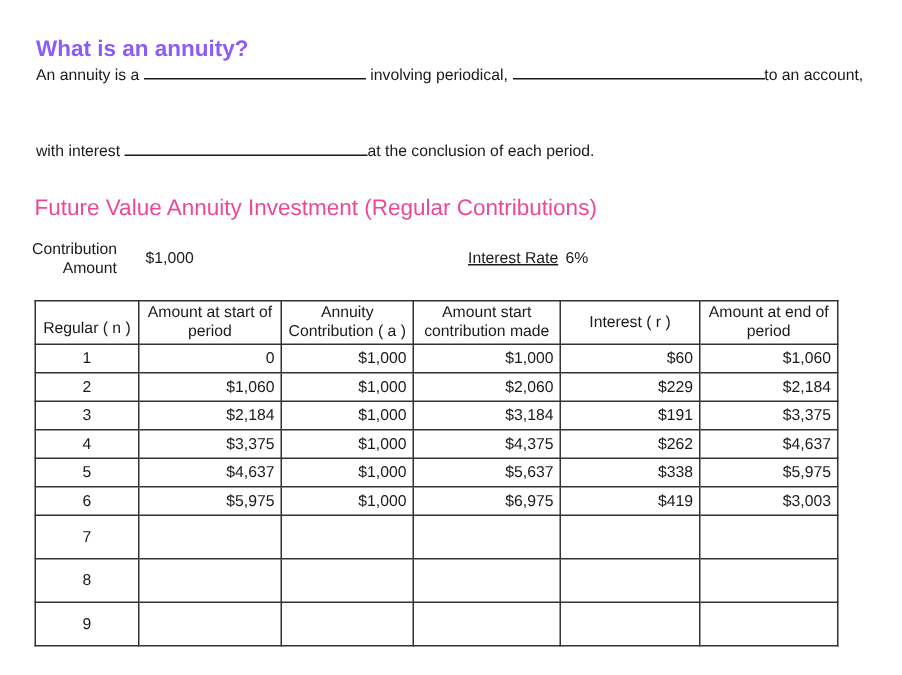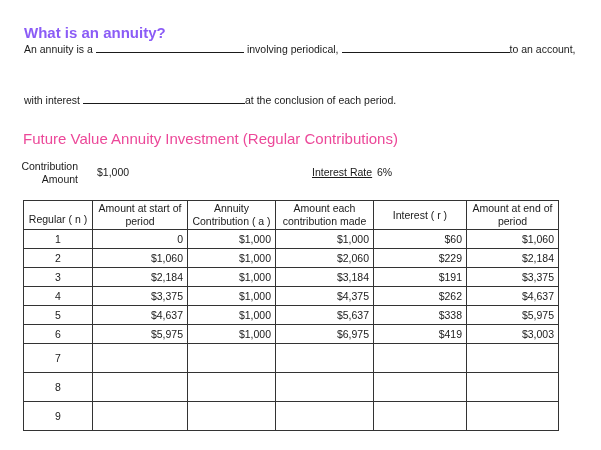--- a/index.html
+++ b/index.html
@@ -83,21 +83,21 @@
       <col style="width:88px">
     <col style="width:98px">
       <col style="width:93px">
       <col style="width:92px">
   </colgroup>
   <thead>
     <tr>
       <th class="col-period">Regular ( n )</th>
       <th>Amount at start of period</th>
       <th>Annuity Contribution ( a )</th>
-      <th>Amount each contribution made</th>
+      <th>Amount start contribution made</th>
       <th>Interest ( r )</th>
       <th>Amount at end of period</th>
     </tr>
   </thead>
   <tbody>
   <tr>
     <td>1</td>
     <td>0</td>
     <td>$1,000</td>
     <td>$1,000</td>

